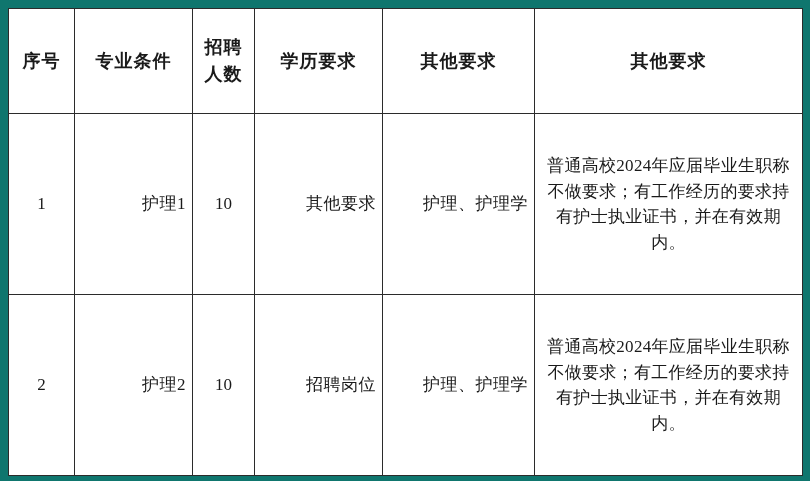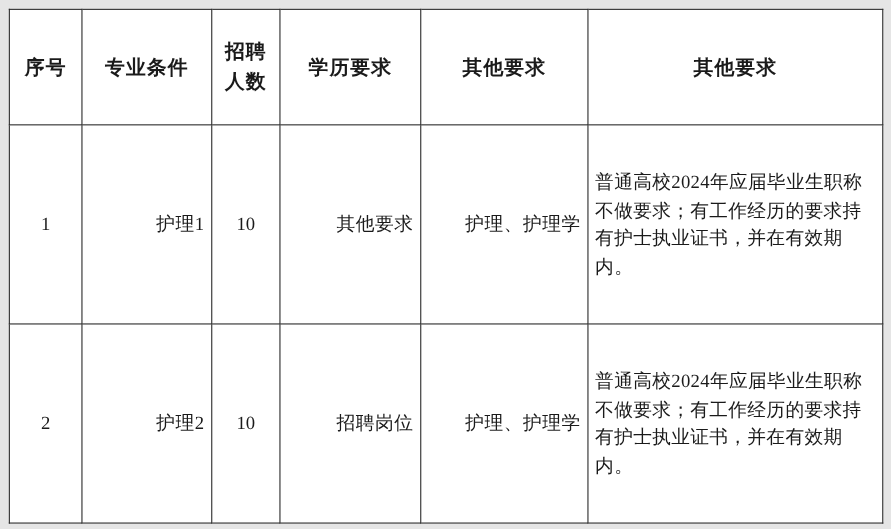--- a/index.html
+++ b/index.html
@@ -13,21 +13,21 @@
     font-family: "Liberation Serif", "DejaVu Serif", serif;
     color: #1a1a1a;
     overflow: hidden;
   }
   .page {
     position: relative;
     width: 810px;
     height: 481px;
     box-sizing: border-box;
     padding: 8px 8px 2px 8px;
-    background: #e5e5e5;
+    background: #0f766e;
   }
   table.recruit-table {
     border-collapse: collapse;
     table-layout: fixed;
     width: 794px;
     margin: 0 auto;
     background: #ffffff;
   }
   table.recruit-table col.c0 { width: 66px; }
   table.recruit-table col.c1 { width: 118px; }
@@ -55,21 +55,21 @@
     display: block;
     text-align: center;
   }
   th .hdr-line {
     display: block;
   }
   table.recruit-table tbody td {
     height: 172px;
   }
   .cell-just {
-    text-align: left;
+    text-align: center;
     padding: 10px 16px 10px 12px;
     line-height: 1.62;
     letter-spacing: 0.3px;
     word-break: break-all;
   }
   .other-text {
     display: block;
   }
   .num-cell, .count-cell {
     text-align: center;

